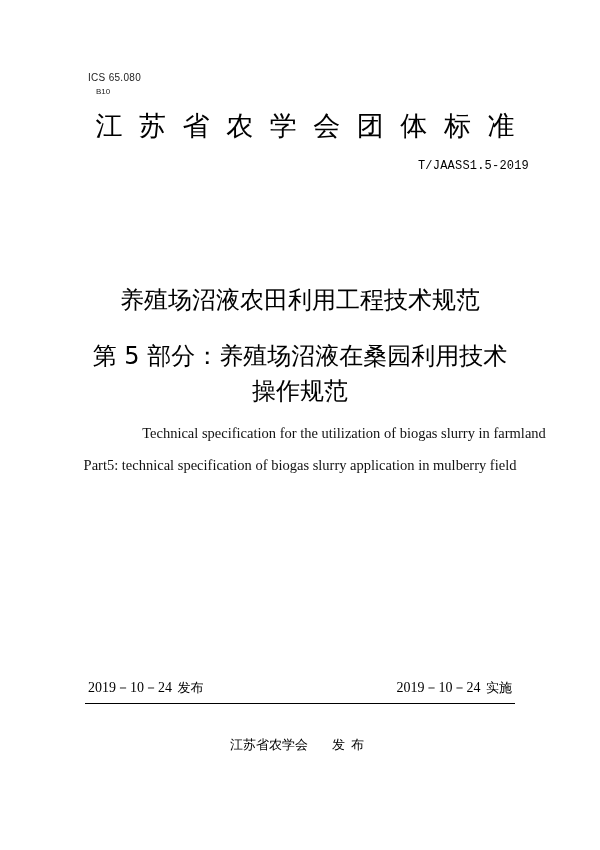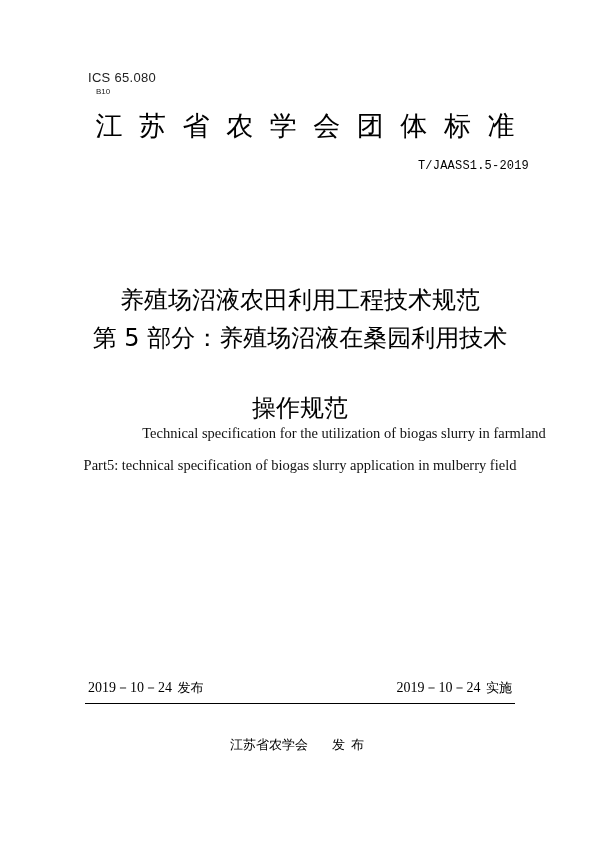--- a/index.html
+++ b/index.html
@@ -1,26 +1,26 @@
 <!DOCTYPE html>
 <html><head>
   <meta charset="utf-8">
   <style>
     html, body { margin: 0; padding: 0; background: #ffffff; }
     body { width: 600px; height: 850px; position: relative; overflow: hidden; color: #000; font-family: "DejaVu Sans", sans-serif; }
     .abs { position: absolute; }
-    .ics { left: 88px; top: 73px; font-family: "Liberation Sans", sans-serif; font-size: 13px; line-height: 10px; color: #222; letter-spacing: 0.3px; }
+    .ics { left: 88px; top: 73px; font-family: "Liberation Sans", sans-serif; font-size: 10px; line-height: 10px; color: #222; letter-spacing: 0.3px; }
     .cls { left: 88px; top: 87px; font-family: "Liberation Sans", sans-serif; font-size: 8px; line-height: 10px; color: #222; padding-left: 8px; }
     .org-title { left: 95px; top: 108px; width: 420px; display: flex; justify-content: space-between; font-family: "DejaVu Sans", sans-serif; font-size: 27px; line-height: 36px; font-weight: normal; }
     .org-title span { display: inline-block; width: 28px; text-align: center; }
     .std-no { right: 71px; top: 158px; font-family: Liberation Mono, monospace; font-size: 12px; line-height: 16px; letter-spacing: 0.2px; }
     .title-line { left: 0; width: 600px; text-align: center; font-family: "DejaVu Sans", sans-serif; font-size: 24px; line-height: 32px; }
     .t1 { top: 284px; }
-    .t2 { top: 322px; }
-    .t3 { top: 392px; }
+    .t2 { top: 340px; }
+    .t3 { top: 375px; }
     .en { left: 0; width: 600px; text-align: center; font-family: "Liberation Serif", serif; font-size: 14.5px; line-height: 18px; color: #111; }
     .en1 { top: 424px; padding-left: 44px; }
     .en2 { top: 456px; }
     .date-l { left: 88px; top: 678px; font-family: "Liberation Serif", serif; font-size: 14px; line-height: 20px; }
     .date-r { right: 88px; top: 678px; font-family: "Liberation Serif", serif; font-size: 14px; line-height: 20px; }
     .date-l .cn, .date-r .cn { font-family: "DejaVu Sans", sans-serif; font-size: 13px; margin-left: 2px; }
     .rule { left: 85px; top: 703px; width: 430px; height: 0; border-top: 1.5px solid #000; }
     .publisher { left: 0; width: 600px; top: 710px; text-align: center; font-family: "DejaVu Sans", sans-serif; font-size: 13px; line-height: 20px; margin-top: 25px; }
     .publisher .gap { display: inline-block; width: 24px; }
     .publisher .act { letter-spacing: 6px; }

